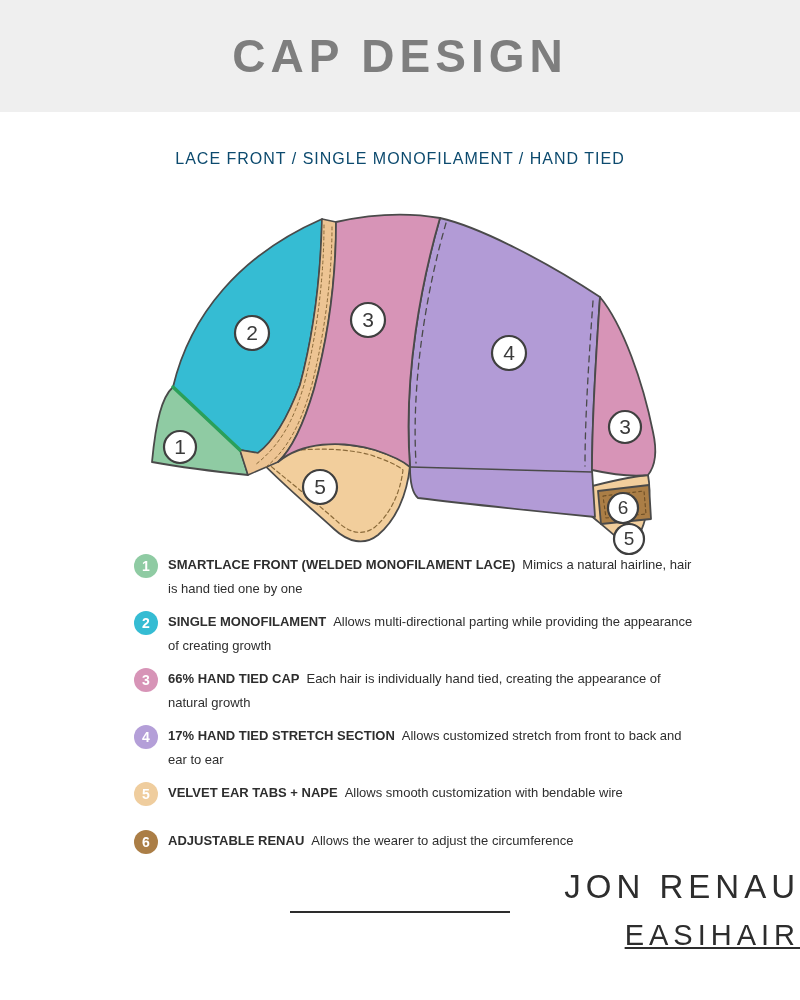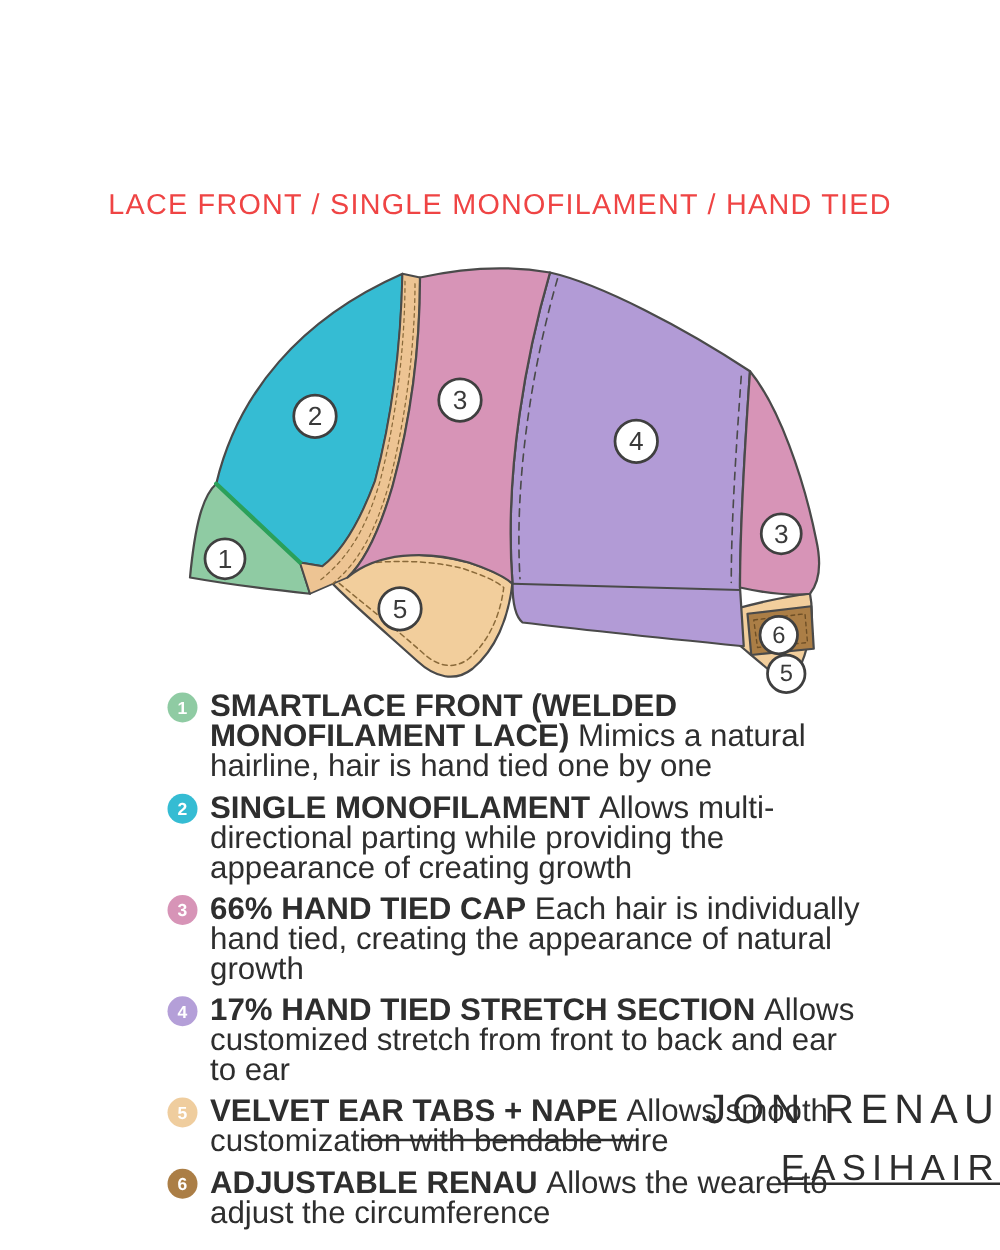--- a/index.html
+++ b/index.html
@@ -4,48 +4,51 @@
 <style>
   html,body{margin:0;padding:0;background:#ffffff;}
   body{font-family:"Liberation Sans", sans-serif;}
   #page{position:relative;width:800px;height:1000px;background:#ffffff;overflow:hidden;}
 
   .header{position:absolute;left:0;top:0;width:800px;height:112px;background:#EFEFEF;
           display:flex;align-items:center;justify-content:center;}
   .header h1{margin:0;font-size:46px;font-weight:700;letter-spacing:5px;color:#7E7E7E;}
 
   .subtitle{position:absolute;left:0;top:150px;width:800px;text-align:center;
-            font-size:23px;letter-spacing:1px;color:#ef4444;}
+            font-size:16px;letter-spacing:1px;color:#0c4a6e;}
 
   .diagram{position:absolute;left:140px;top:205px;width:540px;height:360px;}
   .diagram svg{display:block;width:540px;height:360px;}
   .marker-circle{fill:#ffffff;stroke:#3F3F3F;stroke-width:2.2;}
   .marker-num{fill:#3A3A3A;font-size:21px;text-anchor:middle;}
   .marker-num.small{font-size:19px;}
 
   .legend{position:absolute;left:134px;top:553px;width:566px;
           display:flex;flex-direction:column;gap:9px;}
   .legend-row{display:flex;align-items:flex-start;min-height:39px;}
   .badge{flex:0 0 auto;width:24px;height:24px;border-radius:50%;margin-top:1px;
          display:flex;align-items:center;justify-content:center;
          color:#ffffff;font-size:14px;font-weight:700;}
-  .legend-text{margin:0 0 0 10px;font-size:25px;line-height:24px;color:#2E2E2E;max-width:528px;}
+  .legend-text{margin:0 0 0 10px;font-size:13px;line-height:24px;color:#2E2E2E;max-width:528px;}
   .legend-title{font-weight:700;}
   .legend-desc{margin-left:7px;}
 
   .footer{position:absolute;left:0;top:868px;width:800px;text-align:right;color:#2D2D2D;}
   .brand-top{font-size:33px;letter-spacing:5px;}
   .brand-rule{width:220px;height:2px;background:#2D2D2D;margin:5px auto 6px auto;}
   .brand-bottom{font-size:29px;letter-spacing:5px;text-decoration:underline;}
 </style>
 </head>
 <body>
 
 <div id="page">
 
+  <div class="header">
+    <h1>CAP DESIGN</h1>
+  </div>
 
   <div class="subtitle">LACE FRONT / SINGLE MONOFILAMENT / HAND TIED</div>
 
   <div class="diagram">
     <svg viewBox="0 0 540 360" xmlns="http://www.w3.org/2000/svg">
       <g stroke-linejoin="round" stroke-linecap="round">
 
         <path d="M112,247 C147,237 200,235 235,245 C250,250 262,255 270,261
                  C267,290 256,315 238,330 C224,341 208,337 194,324 C163,296 132,270 112,247 Z" stroke="#4A4A4A" stroke-width="1.8" fill="#F2CE9C"></path>
         <path fill="none" stroke="#8A6A3A" stroke-width="1.2" stroke-dasharray="4,3" d="M120,252 C150,243 198,241 231,250 C245,255 256,259 263,265

